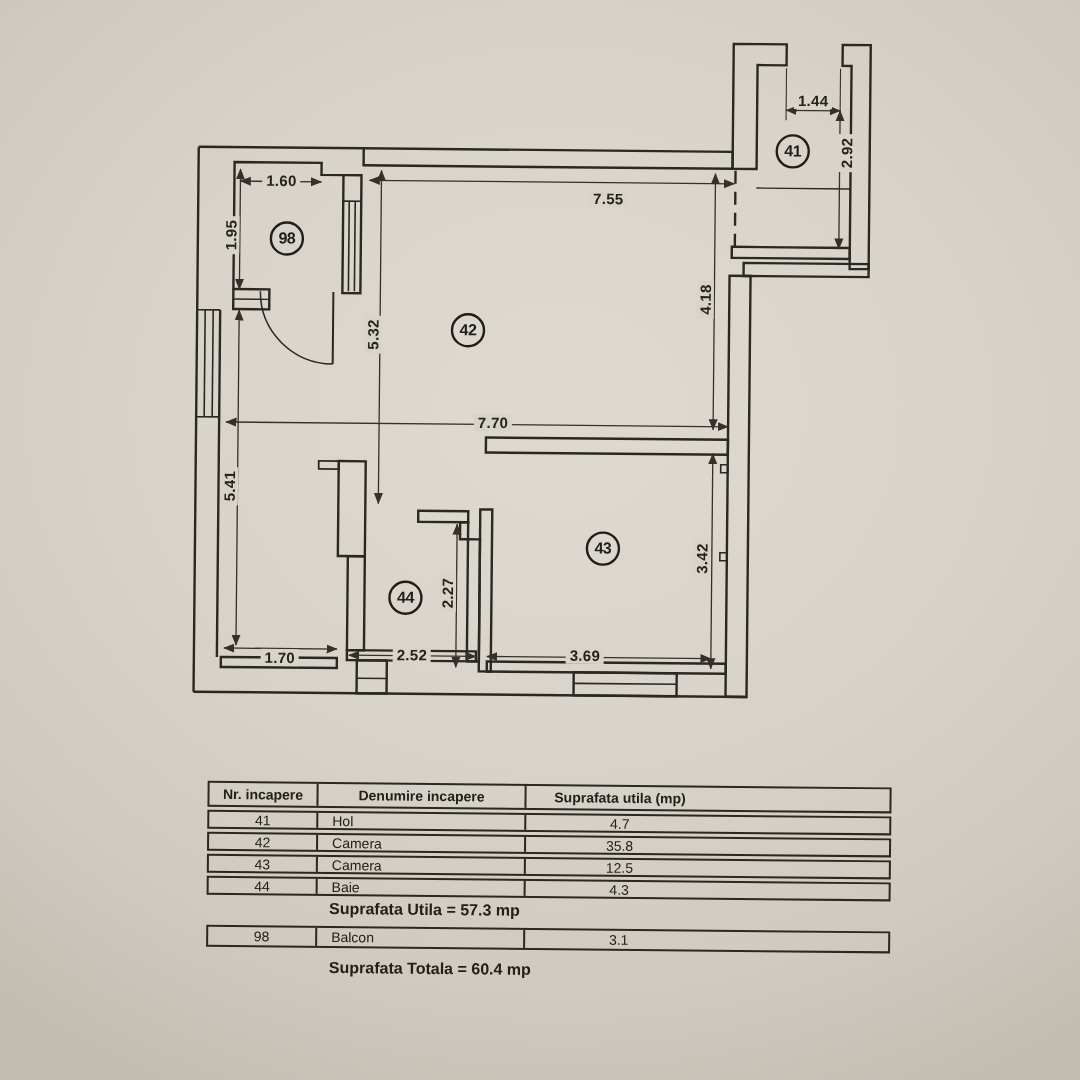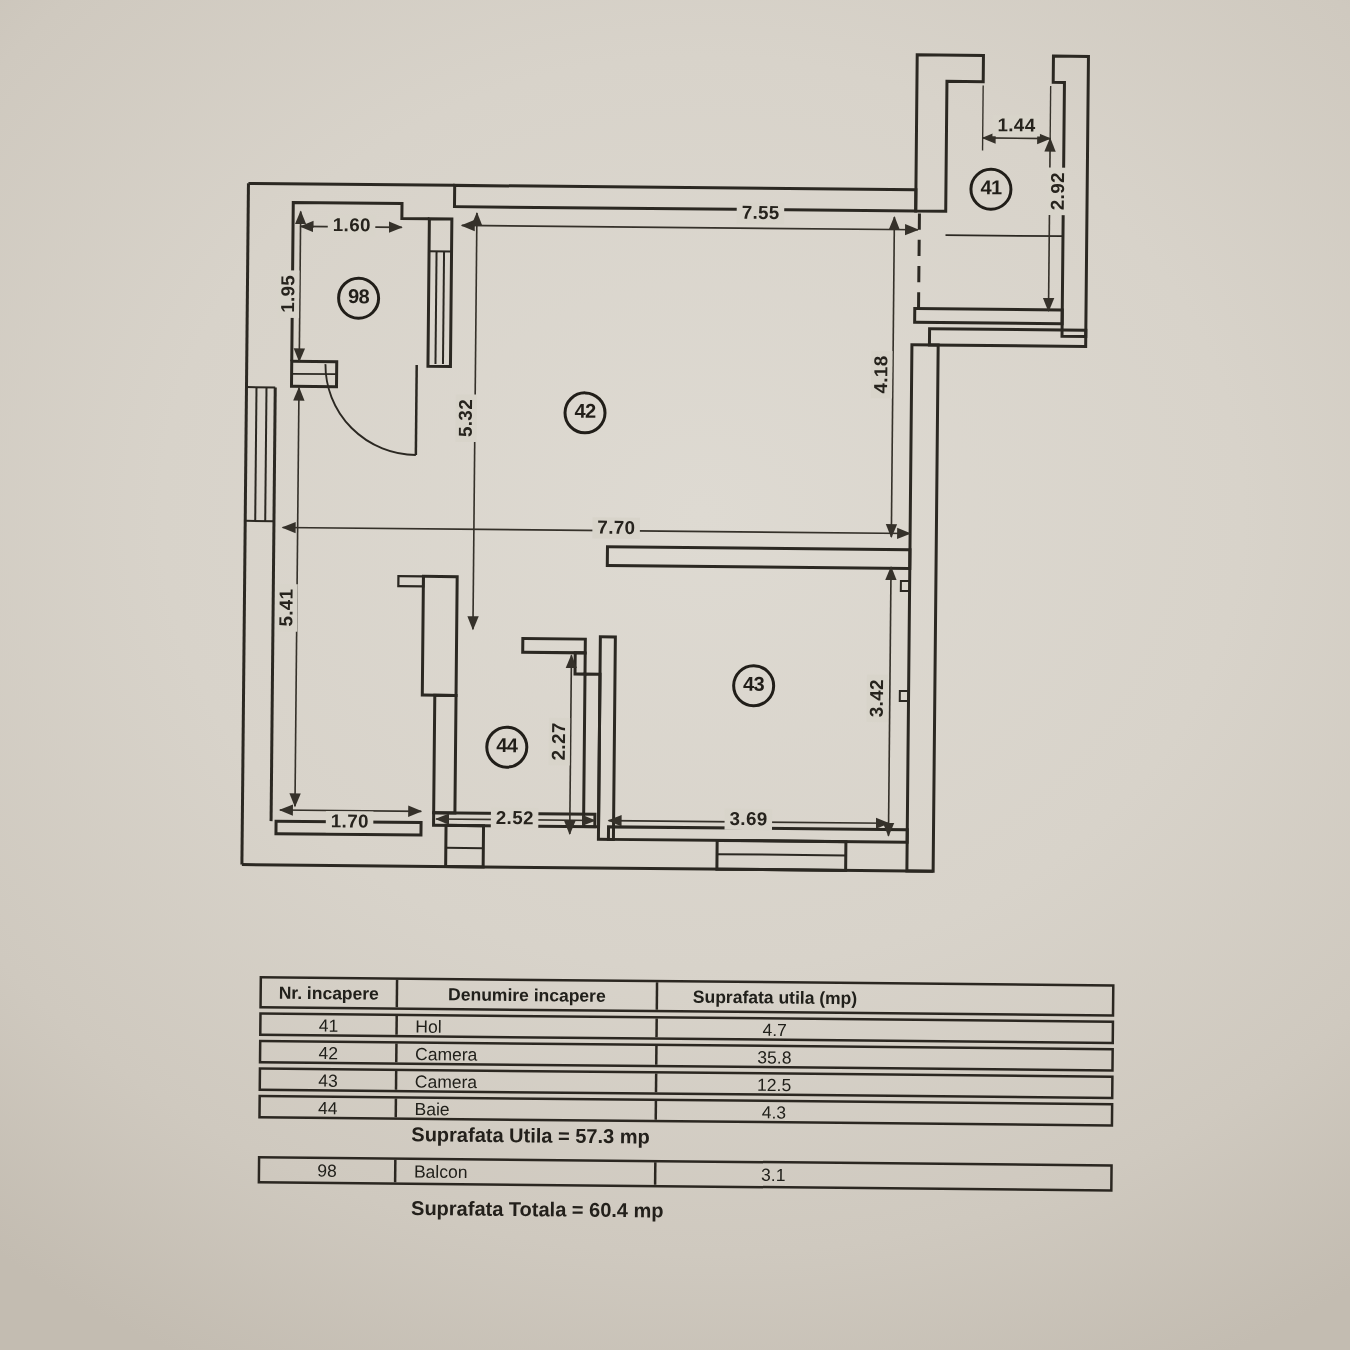--- a/index.html
+++ b/index.html
@@ -138,31 +138,31 @@
       <circle cx="284" cy="241" r="16"></circle>
       <circle cx="466" cy="331" r="16"></circle>
       <circle cx="789" cy="149" r="16"></circle>
       <circle cx="603" cy="548" r="16"></circle>
       <circle cx="406" cy="599" r="16"></circle>
     </g>
   </svg>
 
   <span class="lbl" style="left:278px;top:183px;">1.60</span>
   <span class="lbl v" style="left:228px;top:238px;">1.95</span>
-  <span class="lbl" style="left:605px;top:170px;">7.55</span>
+  <span class="lbl" style="left:605px;top:198px;">7.55</span>
   <span class="lbl v" style="left:371px;top:336px;">5.32</span>
   <span class="lbl v" style="left:703px;top:298px;">4.18</span>
   <span class="lbl" style="left:809px;top:98px;text-align:right;">1.44</span>
   <span class="lbl v" style="left:843px;top:150px;">2.92</span>
   <span class="lbl" style="left:492px;top:423px;">7.70</span>
   <span class="lbl v" style="left:229px;top:489px;">5.41</span>
   <span class="lbl" style="left:281px;top:650px;margin-top:10px;">1.70</span>
   <span class="lbl" style="left:413px;top:656px;">2.52</span>
   <span class="lbl v" style="left:448px;top:594px;">2.27</span>
-  <span class="lbl" style="left:600px;top:655px;">3.69</span>
+  <span class="lbl" style="left:586px;top:655px;">3.69</span>
   <span class="lbl v" style="left:702px;top:557px;">3.42</span>
 
   <span class="room-num" style="left:284px;top:241px;">98</span>
   <span class="room-num" style="left:466px;top:331px;">42</span>
   <span class="room-num" style="left:789px;top:149px;">41</span>
   <span class="room-num" style="left:603px;top:548px;">43</span>
   <span class="room-num" style="left:406px;top:599px;">44</span>
 
   <div class="tablewrap">
 

